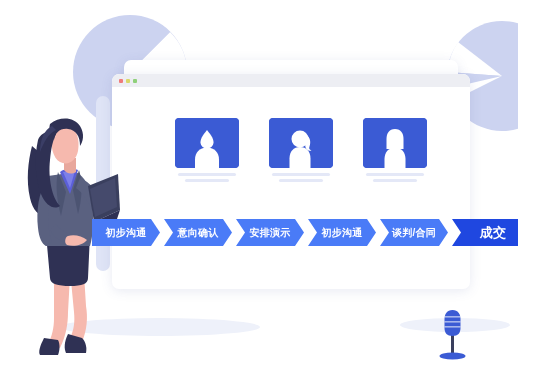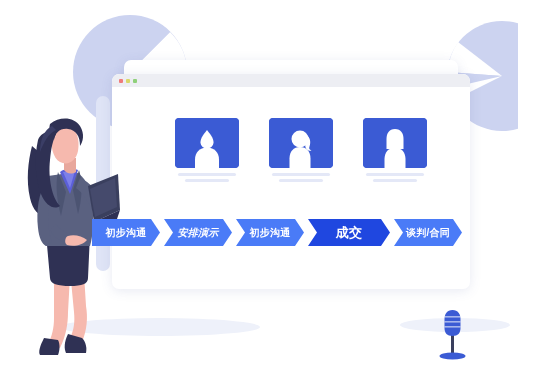--- a/index.html
+++ b/index.html
@@ -167,51 +167,59 @@
 
   <div class="flow" id="flow" style="left:92px;top:219px;">
       <div class="step" style="width: 68px; margin-left: 0px;">
         <div class="shape">
           <svg viewBox="0 0 68 27" preserveAspectRatio="none">
          <polygon points="0,0 59,0 68,13.5 59,27 0,27" fill="#4a7bf7"></polygon>
        </svg>
         </div>
         <span>初步沟通</span>
       </div>
-      <div class="step" style="width: 68px; margin-left: 4px; font-style: italic;">
+      <div class="step" style="width: 68px; margin-left: 4px;">
+        <div class="shape">
+          <svg viewBox="0 0 68 27" preserveAspectRatio="none">
+         <polygon points="0,0 59,0 68,13.5 59,27 0,27 9,13.5" fill="#4a7bf7"></polygon>
+       </svg>
+        </div>
+        <span>意向确认</span>
+      </div>
+      <div class="step" style="width: 68px; margin-left: 4px;">
         <div class="shape">
           <svg viewBox="0 0 68 27" preserveAspectRatio="none">
          <polygon points="0,0 59,0 68,13.5 59,27 0,27 9,13.5" fill="#4a7bf7"></polygon>
        </svg>
         </div>
         <span>安排演示</span>
       </div>
       <div class="step" style="width: 68px; margin-left: 4px;">
         <div class="shape">
           <svg viewBox="0 0 68 27" preserveAspectRatio="none">
          <polygon points="0,0 59,0 68,13.5 59,27 0,27 9,13.5" fill="#4a7bf7"></polygon>
        </svg>
         </div>
         <span>初步沟通</span>
+      </div>
+      <div class="step" style="width: 68px; margin-left: 4px;">
+        <div class="shape">
+          <svg viewBox="0 0 68 27" preserveAspectRatio="none">
+         <polygon points="0,0 59,0 68,13.5 59,27 0,27 9,13.5" fill="#4a7bf7"></polygon>
+       </svg>
+        </div>
+        <span>谈判/合同</span>
       </div>
       <div class="step" style="width: 82px; margin-left: 4px;">
         <div class="shape">
           <svg viewBox="0 0 82 27" preserveAspectRatio="none">
          <polygon points="0,0 73,0 82,13.5 73,27 0,27 9,13.5" fill="#1f47e0"></polygon>
        </svg>
         </div>
         <span style="font-size: 13px;">成交</span>
-      </div>
-      <div class="step" style="width: 68px; margin-left: 4px;">
-        <div class="shape">
-          <svg viewBox="0 0 68 27" preserveAspectRatio="none">
-         <polygon points="0,0 59,0 68,13.5 59,27 0,27 9,13.5" fill="#4a7bf7"></polygon>
-       </svg>
-        </div>
-        <span>谈判/合同</span>
       </div>
     </div>
 
   <div class="woman">
     <svg width="120" height="250" viewBox="0 0 120 250">
 
       <path d="M24 40 C20 56 18 74 22 92 C25 106 33 112 41 110 C35 96 33 70 38 52 Z" fill="#2f3154"></path>
 
       <path d="M46 164 L46 212 C46 222 44 230 40 238 L52 242 C58 230 60 218 60 206 L62 170 Z" fill="#f6b9ae"></path>
       <path d="M62 164 L66 206 C67 216 66 224 62 232 L74 236 C79 224 80 212 78 200 L76 168 Z" fill="#f6b9ae"></path>

